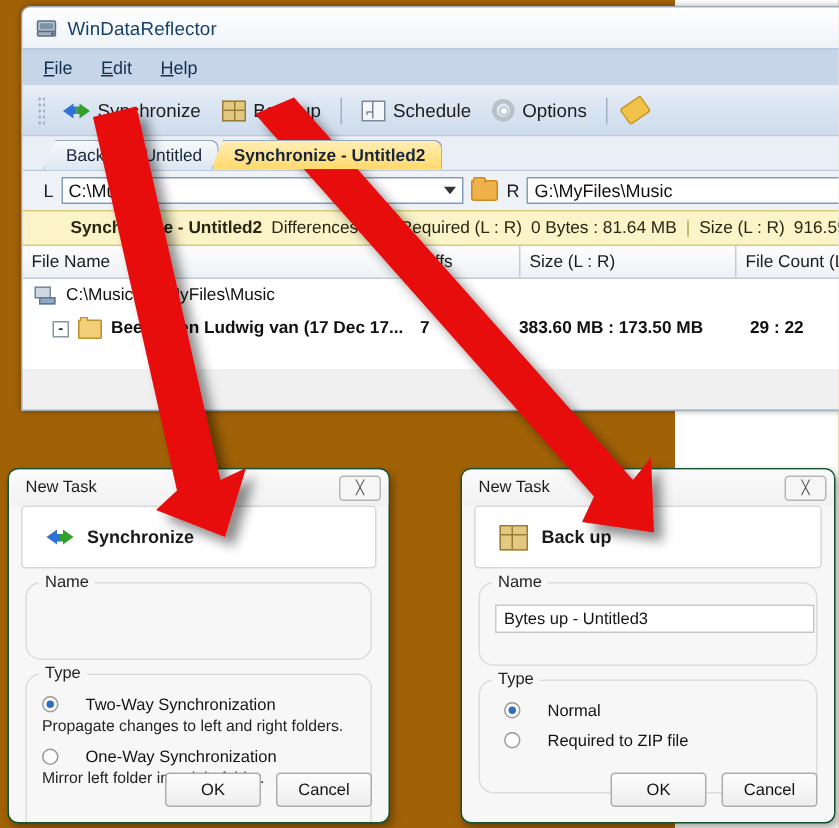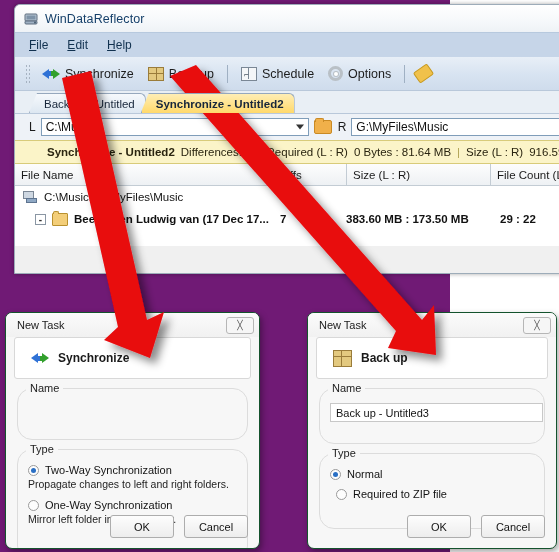--- a/index.html
+++ b/index.html
@@ -2,21 +2,21 @@
 <html><head>
 <meta charset="utf-8">
 <style>
   html, body {
     margin: 0; padding: 0;
     width: 559px; height: 552px;
     background: #ffffff;
     font-family: "Liberation Sans", sans-serif;
     overflow: hidden;
   }
-  #root { position: relative; width: 450px; height: 552px; background:#701a75; }
+  #root { position: relative; width: 450px; height: 552px; background:#a16207; }
 
   
   .app-window {
     position: absolute; left: 14px; top: 4px;
     width: 560px; height: 268px;
     background: #f0f0f0;
     border: 1px solid #9dacb9;
     border-top-left-radius: 6px; border-top-right-radius: 6px;
     box-shadow: 0 0 4px rgba(0,0,0,0.35);
     overflow: hidden;
@@ -139,25 +139,25 @@
   .dlg-left  { left:5px;  top:312px; width:253px; height:235px; }
   .dlg-right { left:307px;top:312px; width:248px; height:235px; }
   .dlg-title { height:24px; display:flex; align-items:center; justify-content:space-between;
      padding:0 5px 0 11px; background:linear-gradient(#fbfbfb,#f1f1f1); }
   .dlg-title-text{ font-size:11px; color:#1b1b1b; }
   .dlg-close { width:26px;height:15px;border:1px solid #b6b6b6;border-radius:3px;background:#f6f6f6;
      display:flex;align-items:center;justify-content:center;font-size:9px;color:#555;}
   .dlg-banner { margin:0 8px; height:40px; background:#fff; border:1px solid #d8d8d8; border-radius:3px;
      display:flex;align-items:center; padding-left:16px; gap:9px; }
   .dlg-banner-text{ font-size:12px; font-weight:bold; color:#1a1a1a; }
-  .group { margin:9px 11px 0 11px; border:1px solid #dcdcdc; border-radius:15px; background:#f7f7f7; position:relative; padding:14px 1px 10px 10px;}
+  .group { margin:9px 11px 0 11px; border:1px solid #dcdcdc; border-radius:10px; background:#f7f7f7; position:relative; padding:14px 1px 10px 10px;}
   .group > .gl { position:absolute; top:-7px; left:8px; background:#f7f7f7; padding:0 4px; font-size:11px; color:#222;}
   .txt-input { height:19px; background:#fff; border:1px solid #c8c8c8; display:flex;align-items:center;
      padding:0 5px; font-size:11px;color:#141414; box-sizing:border-box; }
-  .radio-line { display:flex; align-items:flex-end; gap:6px; margin-bottom:2px; }
+  .radio-line { display:flex; align-items:flex-start; gap:18px; margin-bottom:2px; }
   .radio { width:11px;height:11px;border-radius:50%;border:1px solid #9a9a9a;background:#fdfdfd;flex:none;position:relative;box-sizing:border-box;}
   .radio.on:after{content:"";position:absolute;left:2px;top:2px;width:5px;height:5px;border-radius:50%;background:#2a6fc4;}
   .radio-lbl { font-size:11px; color:#131313; }
   .desc { font-size:10.5px; color:#242424; margin:0 0 9px 0; }
   .dlg-buttons { position:absolute; right:11px; bottom:10px; display:flex; gap:10px;}
   .btn { width:62px;height:21px; border:1px solid #adadad; border-radius:3px;
     background:linear-gradient(#fdfdfd,#ededed); font-size:11px;color:#131313;
     display:flex;align-items:center;justify-content:center;}
 
   
@@ -329,26 +329,26 @@
       <span class="dlg-title-text">New Task</span>
       <span class="dlg-close">╳</span>
     </div>
     <div class="dlg-banner">
       <span class="ico-backup" style="width:19px;height:17px"></span>
       <span class="dlg-banner-text">Back up</span>
     </div>
     <div class="group" style="height:30px">
       <span class="gl">Name</span>
       <div class="txt-input">
-        <span>Back up - Untitled3</span>
+        <span>Bytes up - Untitled3</span>
       </div>
     </div>
     <div class="group" style="height:50px">
       <span class="gl">Type</span>
-      <div class="radio-line" style="margin-bottom:8px;">
+      <div class="radio-line" style="margin-bottom:8px;margin-left:6px">
         <span class="radio on"></span>
         <span class="radio-lbl">Normal</span>
       </div>
       <div class="radio-line" style="margin-left:6px">
         <span class="radio"></span>
         <span class="radio-lbl">Required to ZIP file</span>
       </div>
     </div>
     <div class="dlg-buttons">
       <span class="btn">OK</span>

